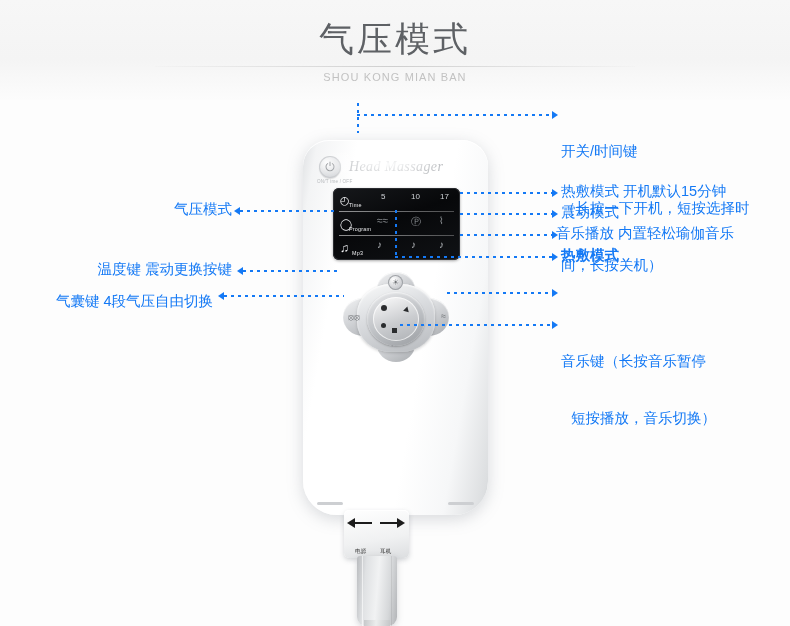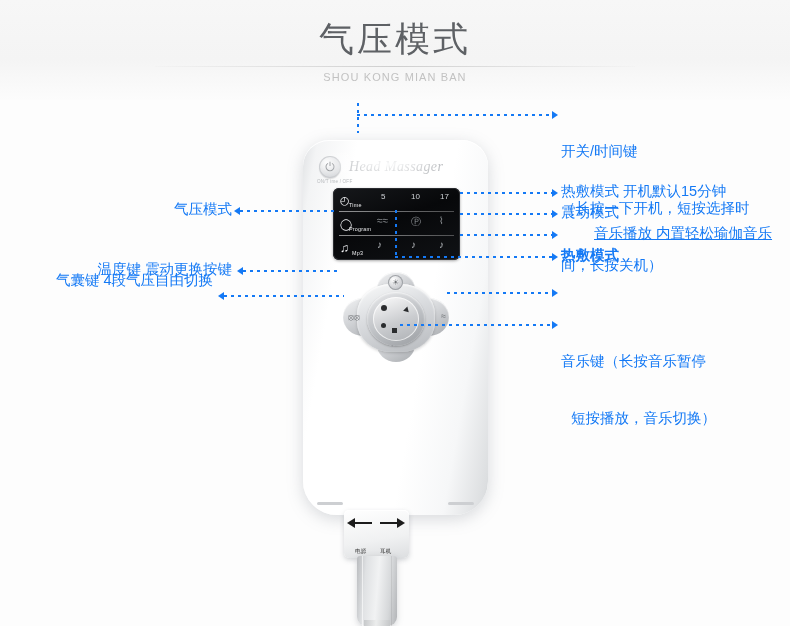--- a/index.html
+++ b/index.html
@@ -280,29 +280,29 @@
   <div class="anno right" style="left:561px;top:4px;">
     <div>开关/时间键</div>
     <div>（长按一下开机，短按选择时</div>
     <div>间，长按关机）</div>
   </div>
 
   <div class="anno right" style="left:561px;top:82px;">热敷模式 开机默认15分钟</div>
 
   <div class="anno right" style="left:561px;top:103px;">震动模式</div>
 
-  <div class="anno right" style="left:594px;top:124px;text-decoration:underline;">音乐播放 内置轻松瑜伽音乐</div>
+  <div class="anno right" style="left:556px;top:124px;">音乐播放 内置轻松瑜伽音乐</div>
 
   <div class="anno right" style="left:561px;top:146px;font-weight:bold;">热敷模式</div>
 
 
   <div class="anno right" style="left:561px;top:214px;">
     <div>音乐键（长按音乐暂停</div>
     <div style="padding-left:10px;">短按播放，音乐切换）</div>
   </div>
 
   <div class="anno left" style="left:80px;top:100px;width:152px;">气压模式</div>
 
   <div class="anno left" style="left:30px;top:160px;width:202px;">温度键 震动更换按键</div>
 
-  <div class="anno left" style="left:15px;top:171px;width:198px;text-align:right;">气囊键 4段气压自由切换</div>
+  <div class="anno left" style="left:15px;top:192px;width:198px;text-align:right;">气囊键 4段气压自由切换</div>
 
 </div>
 
 </body></html>

